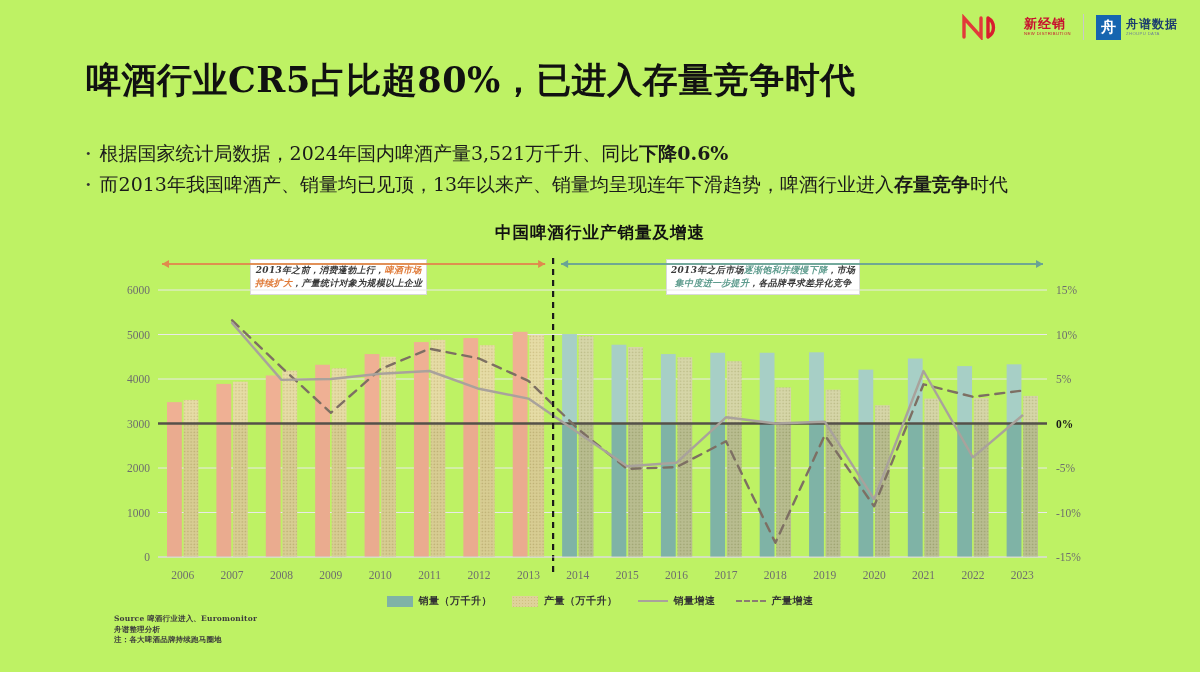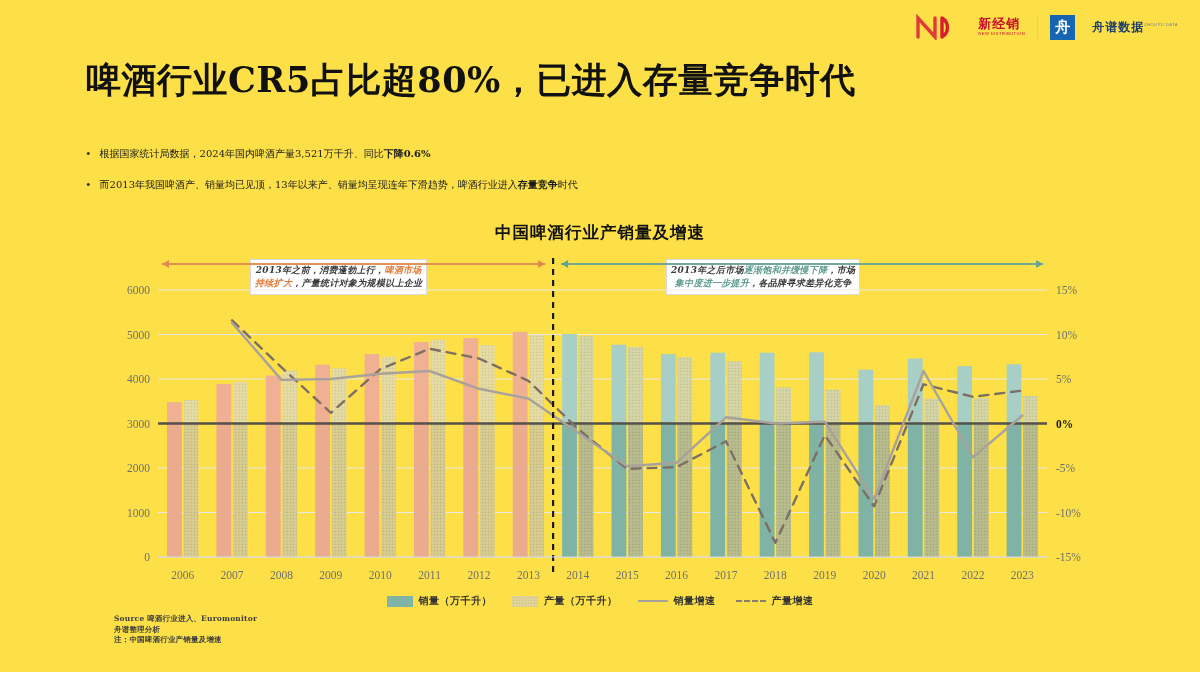--- a/index.html
+++ b/index.html
@@ -2,56 +2,56 @@
 <html><head>
 <meta charset="utf-8">
 <style>
   html,body{margin:0;padding:0;}
   body{
     width:1200px;height:675px;overflow:hidden;
     background:#ffffff;
     font-family:"Liberation Serif","DejaVu Serif",serif;
     color:#222;
   }
-  #slide{position:relative;width:1200px;height:672px;background:#fde047;}
+  #slide{position:relative;width:1200px;height:672px;background:#bef264;}
 
   
   .logo-bar{position:absolute;top:14px;right:22px;display:flex;align-items:center;gap:12px;}
   .nd-mark{display:flex;align-items:center;gap:5px;}
   .nd-glyph{width:58px;height:26px;}
   .nd-txt{display:flex;flex-direction:column;line-height:1;}
   .nd-cn{font-size:13px;font-weight:700;color:#c8102e;letter-spacing:1px;
          font-family:"DejaVu Sans","Liberation Sans",sans-serif;}
   .nd-en{font-size:4.2px;color:#c8102e;letter-spacing:.4px;margin-top:2px;
          font-family:"Liberation Sans",sans-serif;}
   .logo-div{width:1px;height:26px;background:#c9c9c9;}
   .zp-mark{display:flex;align-items:center;gap:5px;}
   .zp-sq{width:25px;height:25px;background:#1565b0;display:flex;align-items:center;justify-content:center;}
   .zp-sq span{color:#fff;font-size:15px;font-weight:700;
               font-family:"DejaVu Sans","Liberation Sans",sans-serif;}
-  .zp-txt{display:flex;flex-direction:row;line-height:1;margin-left:12px;}
+  .zp-txt{display:flex;flex-direction:column;line-height:1;}
   .zp-cn{font-size:12px;font-weight:700;color:#1b3d6e;letter-spacing:1px;
          font-family:"DejaVu Sans","Liberation Sans",sans-serif;}
   .zp-en{font-size:4.2px;color:#6b7f99;letter-spacing:.4px;margin-top:2px;
          font-family:"Liberation Sans",sans-serif;}
 
   
   .page-title{
     position:absolute;left:86px;top:57px;
     font-size:35px;font-weight:700;color:#111;letter-spacing:.5px;
     font-family:"DejaVu Serif","Liberation Serif",serif;
     white-space:nowrap;
     text-align:right;
   }
 
   
   .bullets{position:absolute;left:86px;top:144px;width:1010px;}
   .bullet{display:flex;align-items:flex-start;gap:9px;margin-bottom:12px;}
   .bullet .dot{font-size:13px;line-height:19px;color:#333;}
-  .bullet .btext{font-size:10px;line-height:19px;color:#1a1a1a;white-space:nowrap;
+  .bullet .btext{font-size:19px;line-height:19px;color:#1a1a1a;white-space:nowrap;
     font-family:"DejaVu Serif","Liberation Serif",serif;}
   .bullet b{font-weight:700;}
 
   
   .chart-title{
     position:absolute;left:0;right:0;top:222px;text-align:center;
     font-size:16.5px;font-weight:700;color:#111;letter-spacing:1px;
     font-family:"DejaVu Serif","Liberation Serif",serif;
   }
   #chart-wrap{position:absolute;left:110px;top:252px;width:985px;height:345px;}
@@ -302,15 +302,15 @@
     </div>
     <div class="lg-item">
       <span class="lg-line dash"></span>
       <span class="lg-label">产量增速</span>
     </div>
   </div>
 
   <div class="source">
     <div>Source 啤酒行业进入、Euromonitor</div>
     <div>舟谱整理分析</div>
-    <div>注：中国啤酒行业产销量及增速</div>
+    <div>注：各大啤酒品牌持续跑马圈地</div>
   </div>
 </div>
 
 </body></html>

